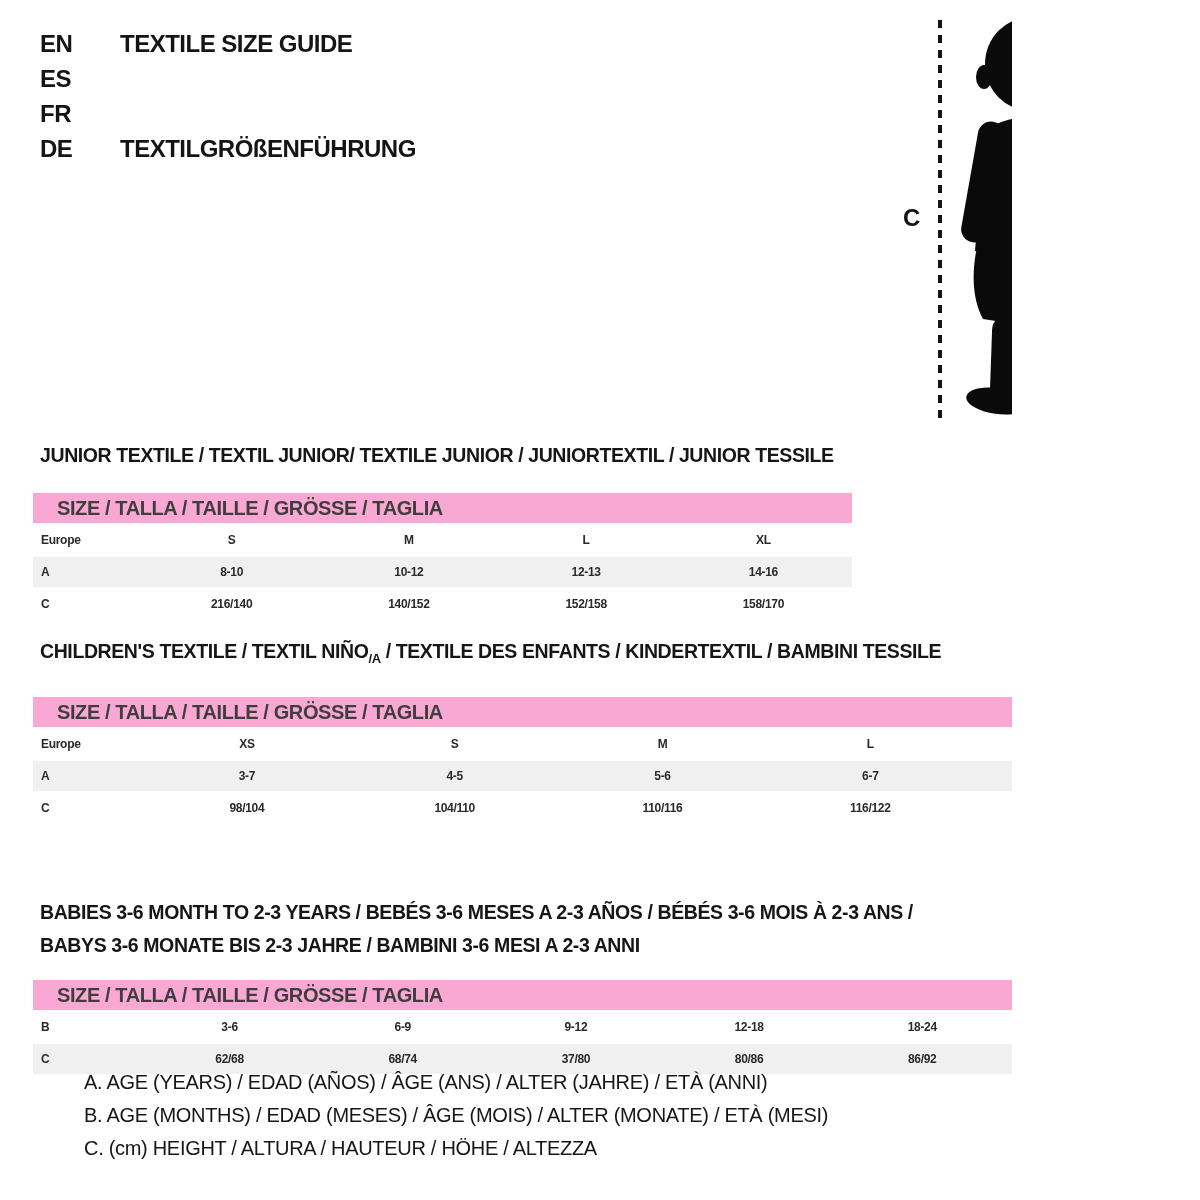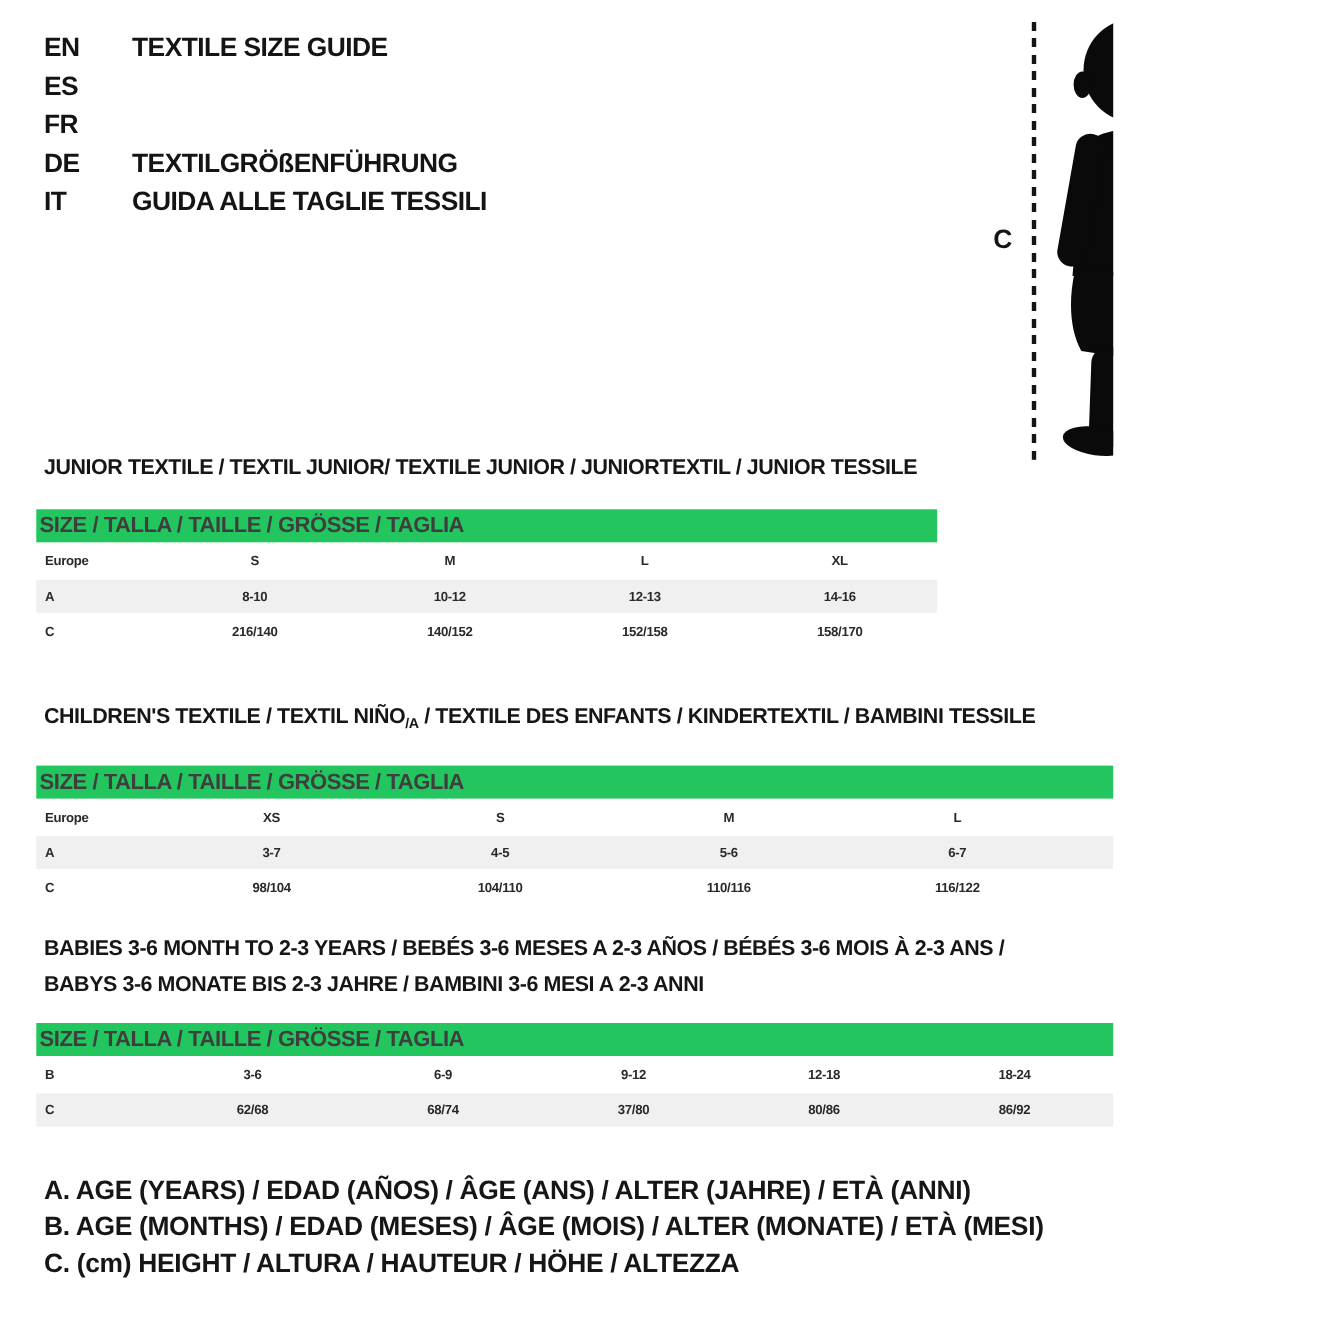--- a/index.html
+++ b/index.html
@@ -28,55 +28,56 @@
     margin-right:18px;
   }
   .dash-line {
     width:4px; height:398px; margin-top:4px;
     background:repeating-linear-gradient(to bottom, #141414 0 8px, transparent 8px 15px);
   }
   .toddler-svg { margin-left:15px; width:172px; height:402px; }
 
   
   .section { position:absolute; left:33px; }
-  #sec-junior   { top:414px; width:819px;  }
+  #sec-junior   { top:444px; width:819px;  }
   #sec-children { top:640px; width:1149px; }
-  #sec-babies   { top:846px; width:1149px; }
+  #sec-babies   { top:896px; width:1149px; }
 
   .section-title {
     font-size:19.5px; font-weight:bold; letter-spacing:-0.4px; color:#161616;
     padding-left:7px; line-height:22px;
   }
   .title-sub { font-size:13px; vertical-align:sub; }
   #sec-babies .section-title { line-height:33px; }
 
   .thead {
-    height:30px; line-height:30px; background:#22c55e;
+    height:30px; line-height:30px; background:#f9a8d4;
     font-size:20px; font-weight:bold; letter-spacing:-0.4px; color:#3e3e3e;
-    padding-left:3px;
+    padding-left:24px;
   }
   #sec-junior .thead, #sec-children .thead { margin-top:27px; }
   #sec-babies .thead { margin-top:18px; }
 
   .trow {
     display:grid; height:30px; margin-top:2px; align-items:center;
     font-size:12px; font-weight:bold; letter-spacing:-0.3px; color:#2a2a2a;
   }
   .cols4 { grid-template-columns:110px repeat(4,1fr); }
   .cols5 { grid-template-columns:110px repeat(5,1fr); }
   .cols6 { grid-template-columns:110px repeat(6,1fr); }
   .rowlabel { padding-left:8px; text-align:left; }
   .cell { text-align:center; }
   .row-alt { background:#f0f0f0; }
 
   
   .legend { position:absolute; left:40px; top:1066px; }
   .legend-line {
-    font-size:24px; font-weight:bold; letter-spacing:-0.3px; color:#161616;
+    font-size:20px; font-weight:normal; letter-spacing:-0.3px; color:#161616;
     line-height:33px;
+    margin-left:44px;
   }
 </style>
 </head>
 <body>
 
 <div class="page">
 
   <div class="languages">
     <div class="lang-row">
       <span class="lang-code">EN</span>
@@ -84,24 +85,20 @@
     </div>
     <div class="lang-row">
       <span class="lang-code">ES</span>
     </div>
     <div class="lang-row">
       <span class="lang-code">FR</span>
     </div>
     <div class="lang-row">
       <span class="lang-code">DE</span>
       <span class="lang-title">TEXTILGRÖßENFÜHRUNG</span>
-    </div>
-    <div class="lang-row">
-      <span class="lang-code">IT</span>
-      <span class="lang-title">GUIDA ALLE TAGLIE TESSILI</span>
     </div>
   </div>
 
   <div class="figure">
     <span class="c-label">C</span>
     <div class="dash-line"></div>
     <svg class="toddler-svg" viewBox="0 0 172 400" xmlns="http://www.w3.org/2000/svg" aria-hidden="true">
       <g fill="#0a0a0a">
         <ellipse cx="74" cy="47" rx="46" ry="47"></ellipse>
         <ellipse cx="122" cy="64" rx="10" ry="14"></ellipse>

